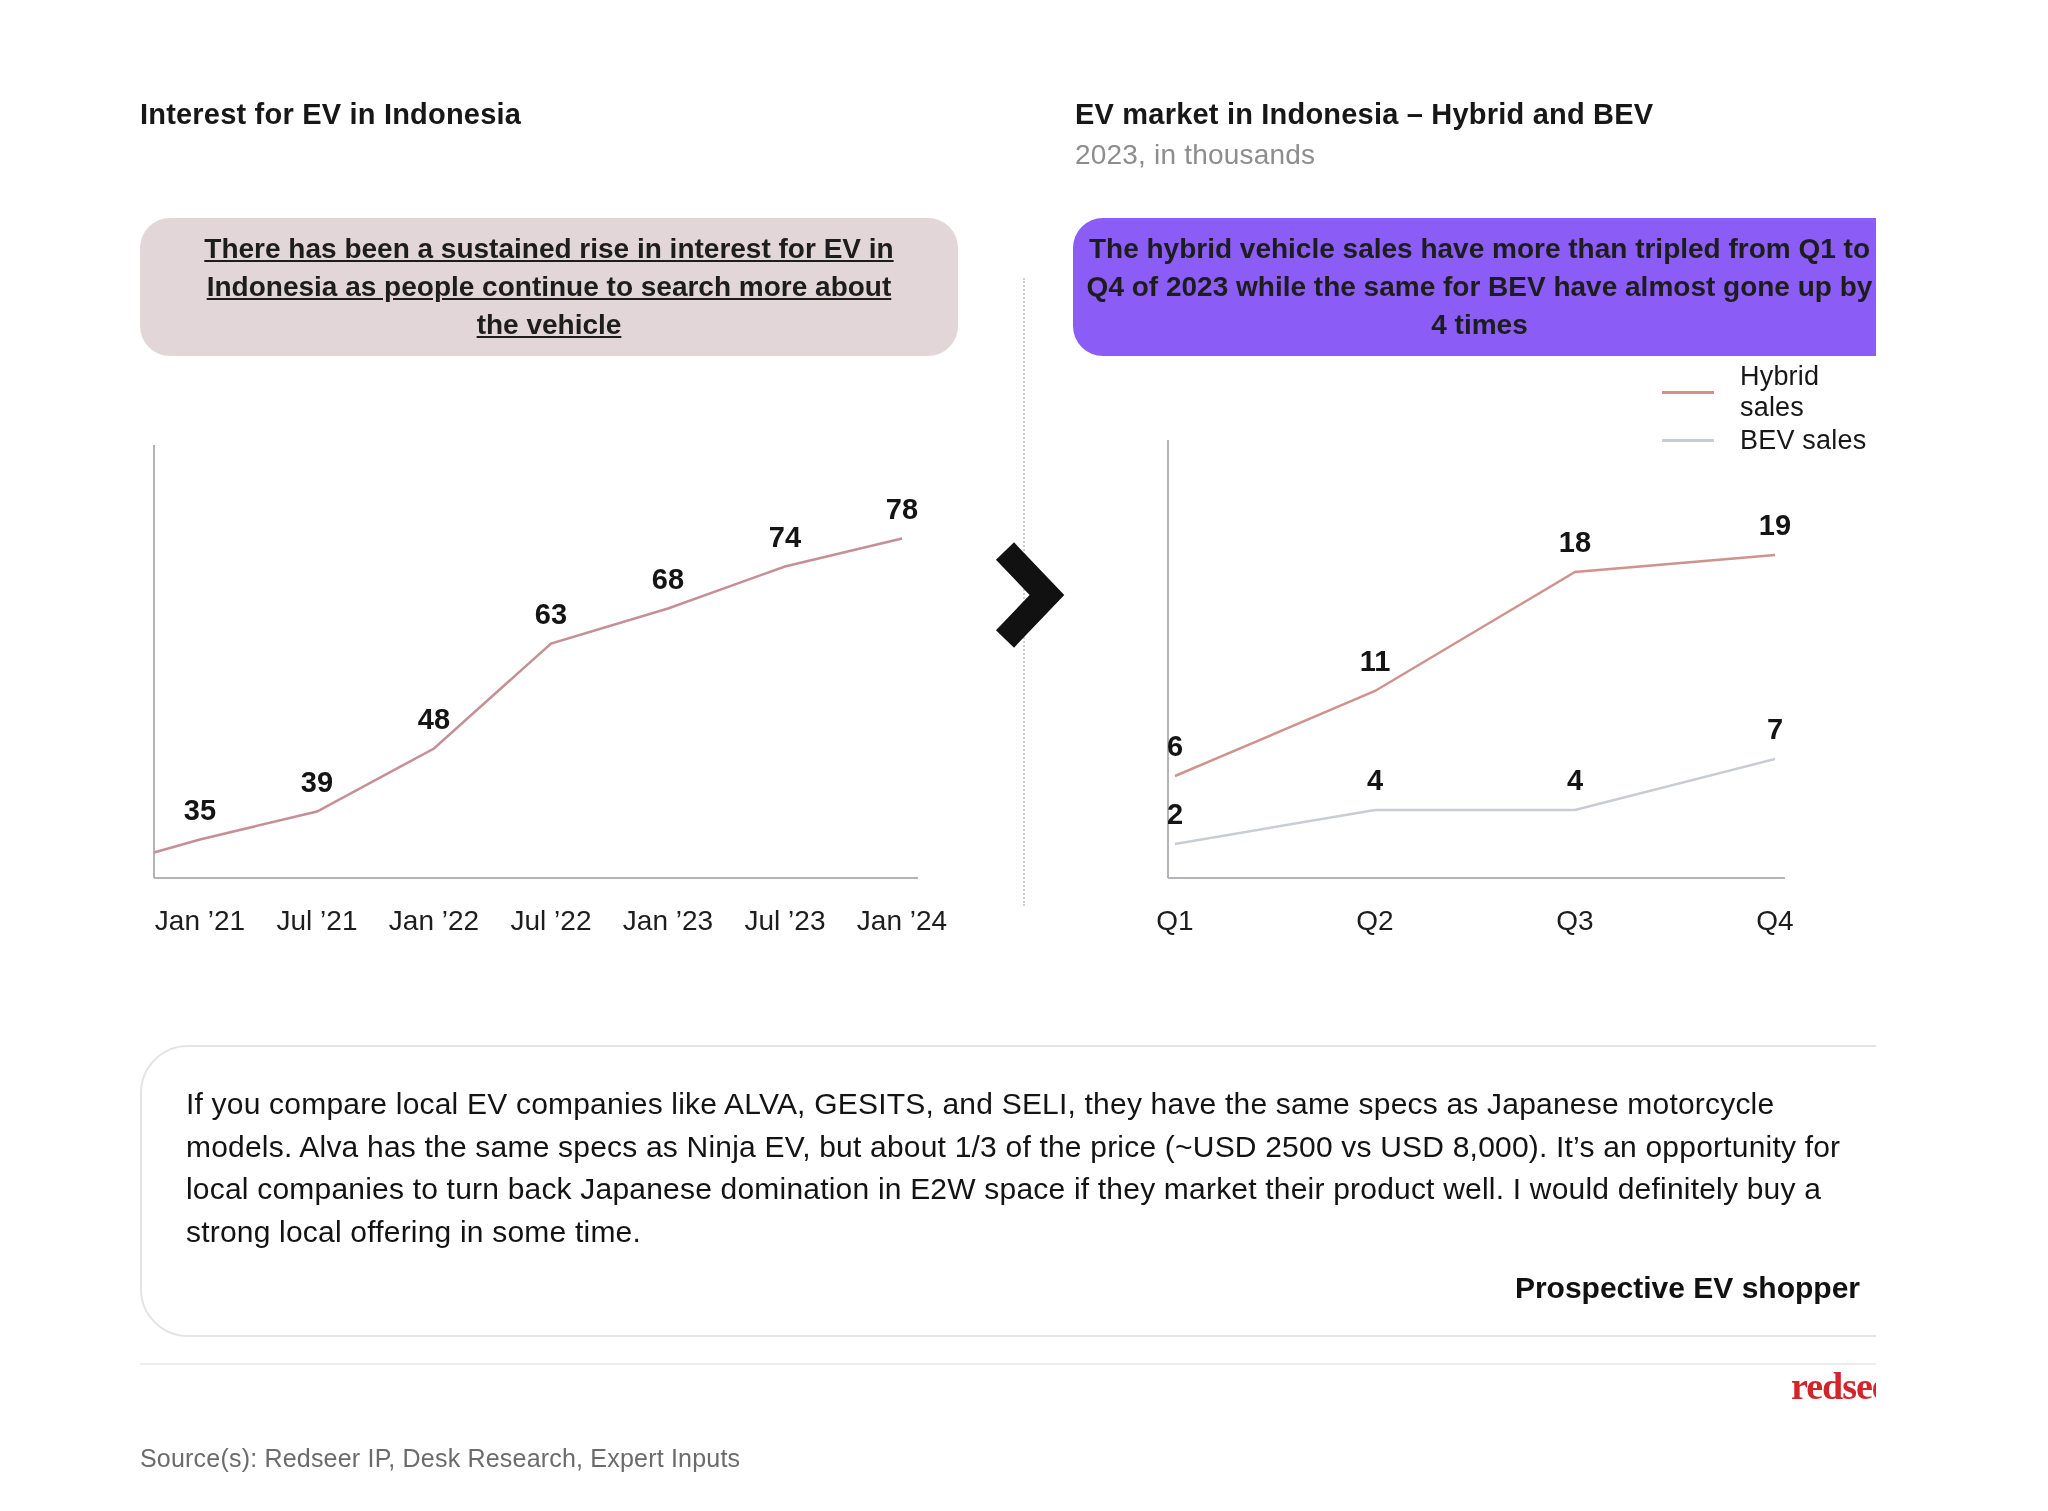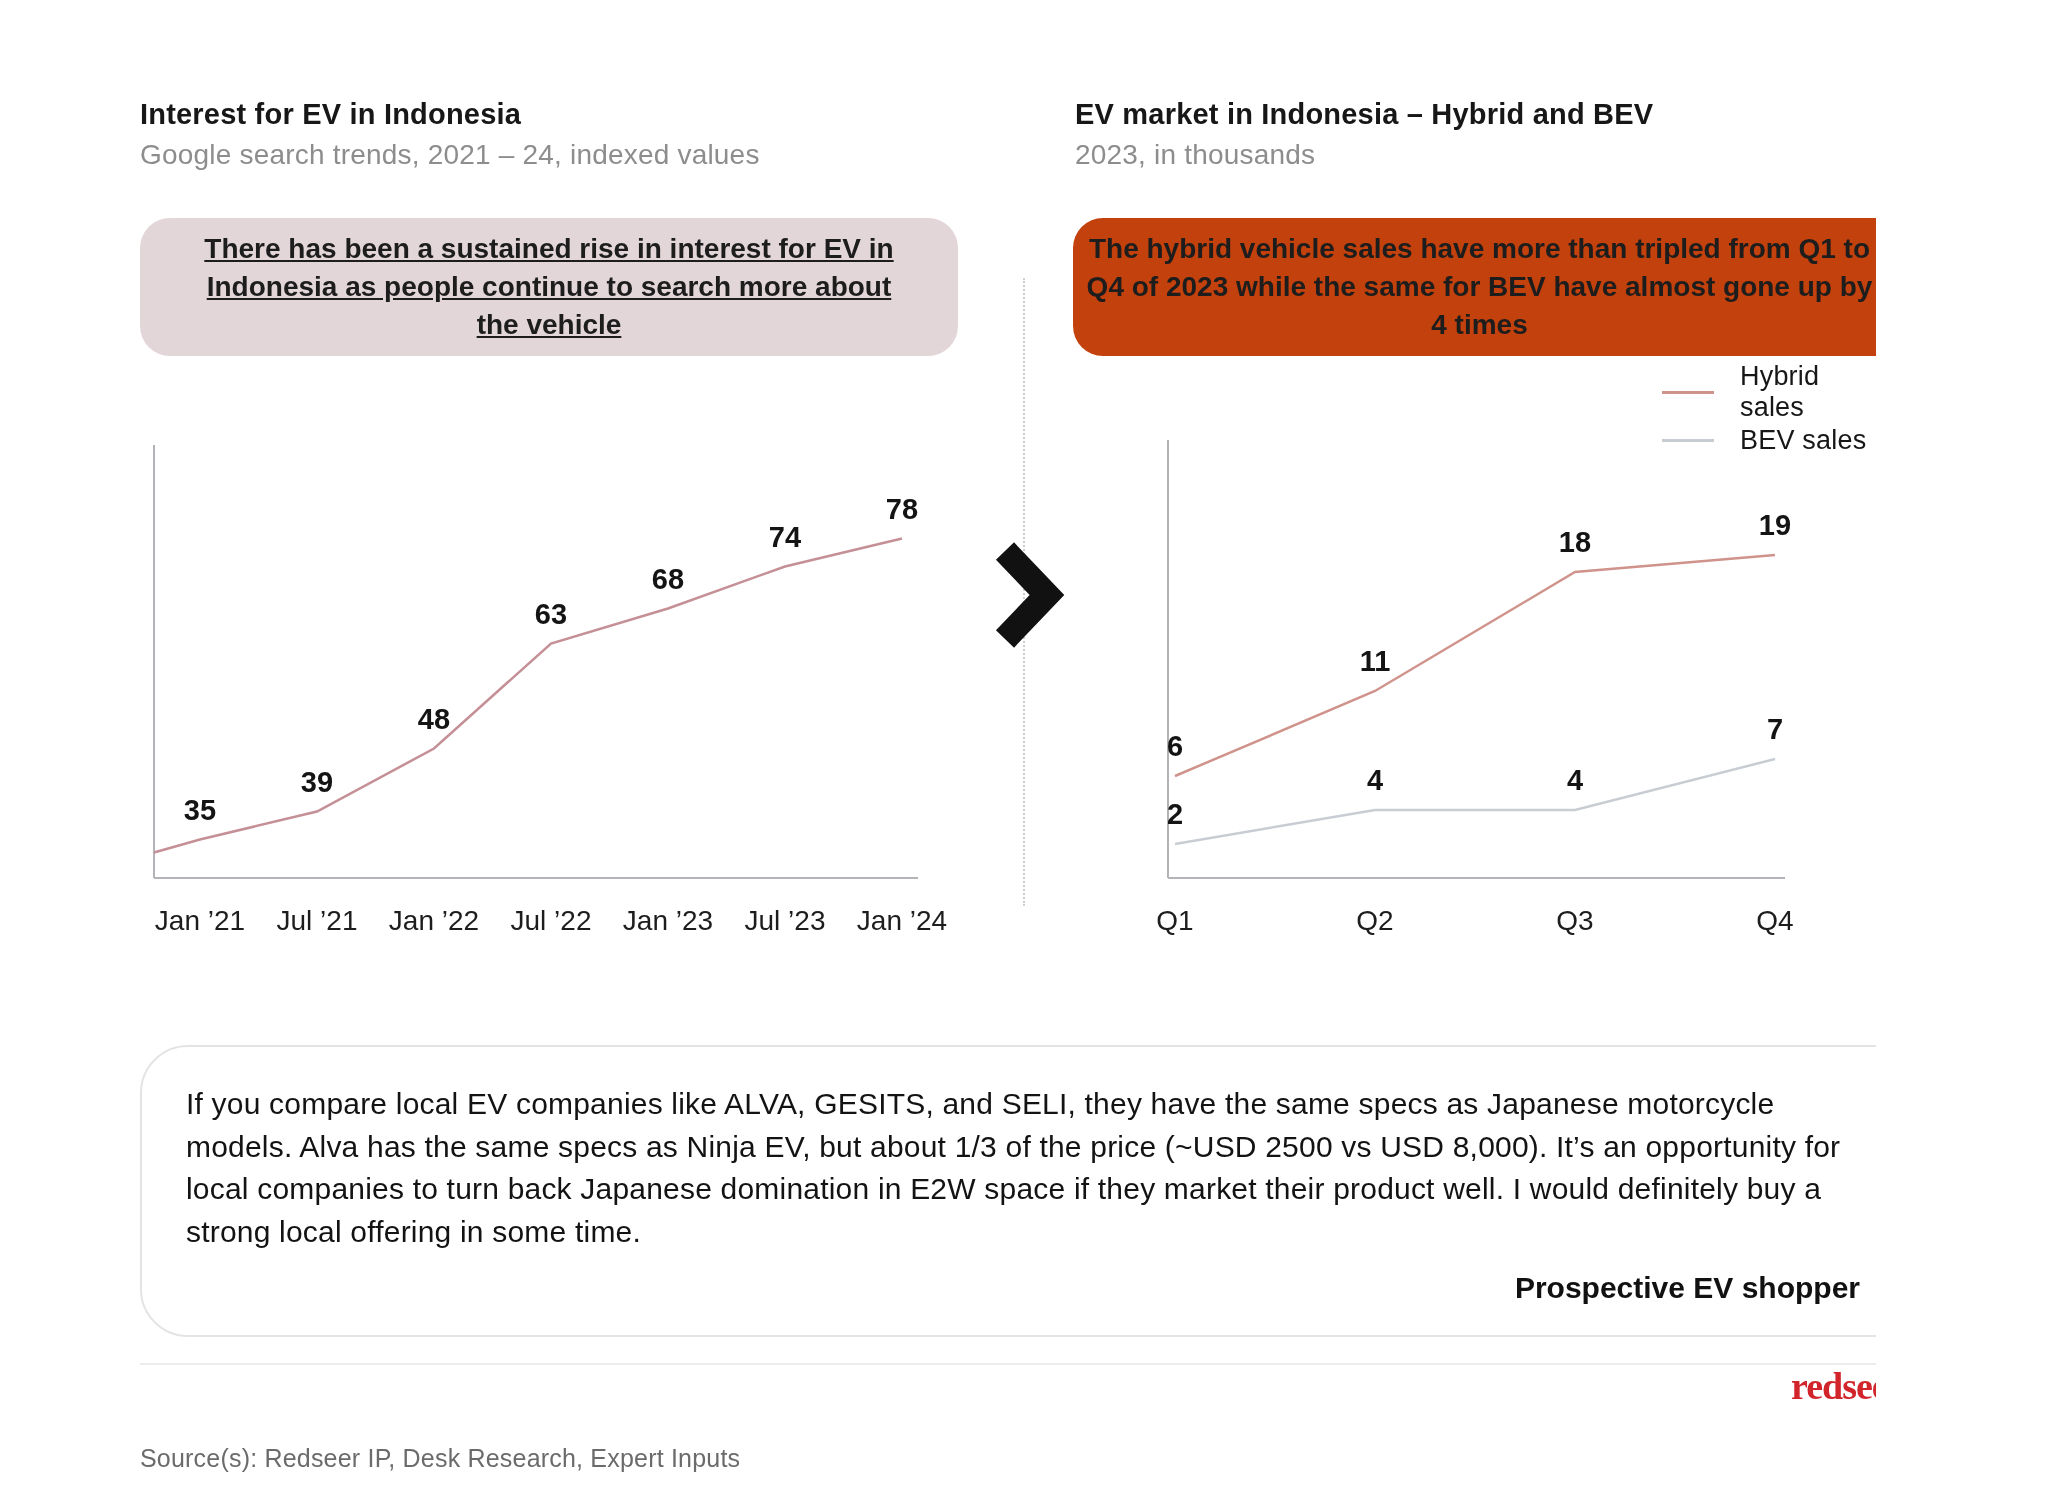--- a/index.html
+++ b/index.html
@@ -45,29 +45,28 @@
   .logo{position:absolute;left:1791px;top:1364px;font-family:Liberation Serif, serif;
         font-weight:700;font-size:38px;letter-spacing:-1px;}
 </style>
 </head>
 <body>
 
 <div class="page">
 
   <div class="hdr left">
     <div class="title">Interest for EV in Indonesia</div>
-    <div class="subtitle">Google search trends, 2021 – 24, indexed values</div>
   </div>
   <div class="hdr right">
     <div class="title">EV market in Indonesia – Hybrid and BEV</div>
     <div class="subtitle">2023, in thousands</div>
   </div>
 
   <div class="callout left" style="background: rgb(227, 214, 217);">There has been a sustained rise in interest for EV in Indonesia as people continue to search more about the vehicle</div>
-  <div class="callout right" style="background: #c2410c; padding-left: 7px;">The hybrid vehicle sales have more than tripled from Q1 to Q4 of 2023 while the same for BEV have almost gone up by 4 times</div>
+  <div class="callout right" style="background: #8b5cf6; padding-left: 7px;">The hybrid vehicle sales have more than tripled from Q1 to Q4 of 2023 while the same for BEV have almost gone up by 4 times</div>
 
   <div class="legend">
     <div class="row">
       <span class="swatch" style="background: rgb(208, 147, 139);"></span>
       <span class="lab">Hybrid sales</span>
     </div>
     <div class="row">
       <span class="swatch" style="background: rgb(200, 205, 211);"></span>
       <span class="lab">BEV sales</span>
     </div>

